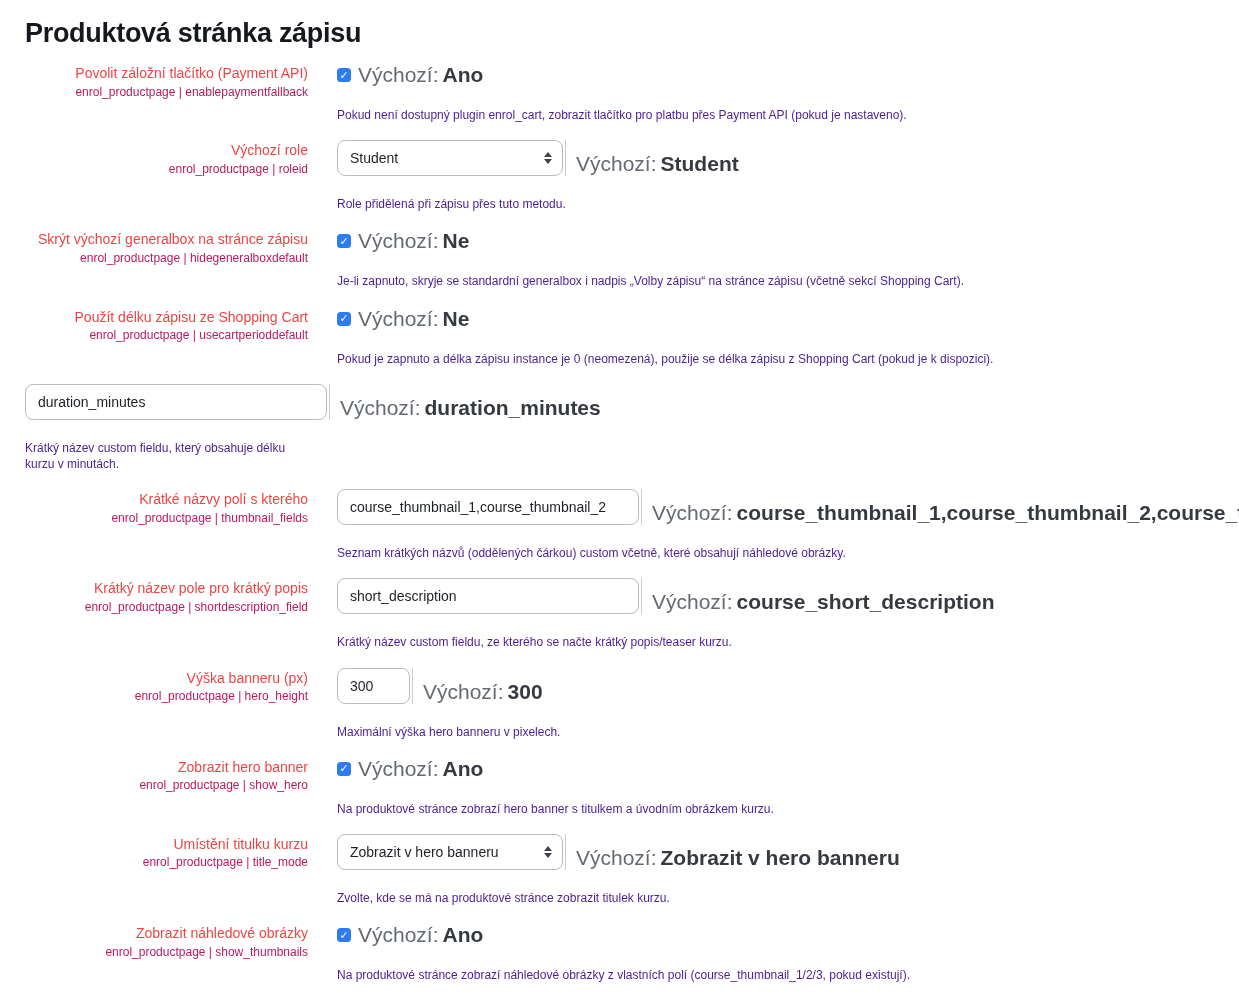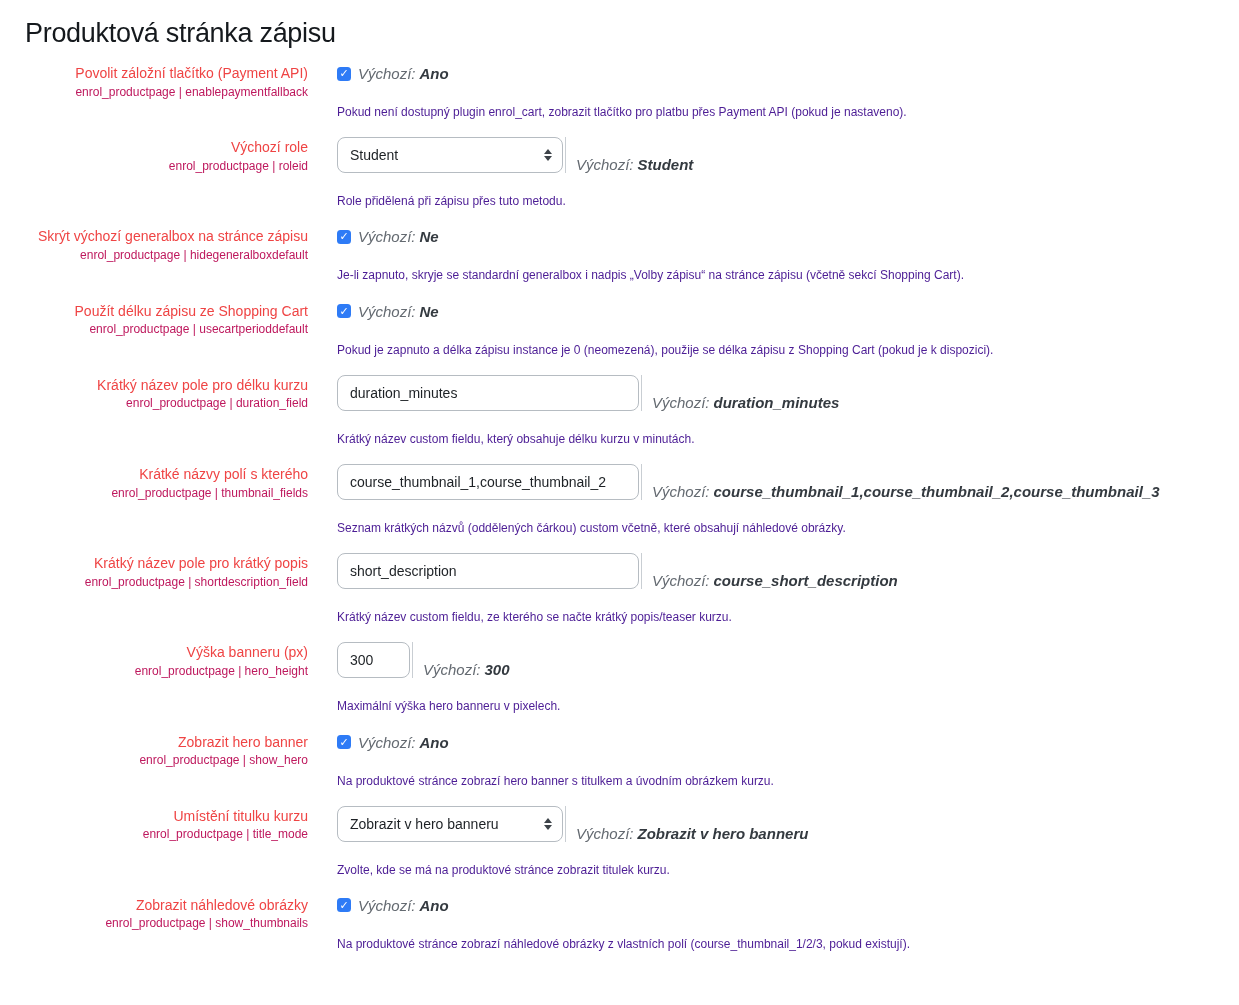--- a/index.html
+++ b/index.html
@@ -5,21 +5,21 @@
   * { box-sizing: border-box; }
   html, body { margin: 0; padding: 0; }
   body {
     width: 1239px; height: 1005px; overflow: hidden;
     background: #ffffff;
     font-family: "Liberation Sans", "DejaVu Sans", sans-serif;
     color: #1d2125;
   }
   .page { padding: 12px 12px 0 25px; }
   .title {
-    font-size: 27px; font-weight: 400; color: #15191d;
+    font-size: 27px; font-weight: 700; color: #15191d;
     margin: 6px 0 14px 0; letter-spacing: -0.3px;
   }
   .row {
     display: grid;
     grid-template-columns: 283px 1fr;
     column-gap: 29px;
     margin-bottom: 17px;
   }
   .label-col { text-align: right; padding-top: 1px; }
   .setting-label { font-size: 14px; line-height: 1.4; color: #ef4444; }
@@ -52,21 +52,21 @@
   .text-input {
     height: 36px; width: 302px; flex: none;
     border: 1px solid #b6bcc2; border-radius: 8px;
     padding: 0 12px; font-size: 14px; color: #1d2125;
     font-family: inherit; background: #fff; outline: none;
   }
   .text-input.sm { width: 73px; }
 
   .divider { width: 1px; height: 36px; background: #c9ced3; margin-left: 2px; flex: none; }
 
-  .default-text { font-size: 15px; color: #646a71; margin-left: 10px; white-space: nowrap; font-style: italic; }
+  .default-text { font-size: 21px; color: #646a71; margin-left: 10px; white-space: nowrap; }
   .cb-row .default-text { margin-left: 0; }
   .default-value { font-weight: 700; color: #343a40; margin-left: 4px; }
 
   .description { margin-top: 20px; font-size: 12px; color: #4c1d95; line-height: 1.35; }
 </style>
 </head>
 <body>
 
 <div class="page">
   <h1 class="title">Produktová stránka zápisu</h1>
@@ -139,24 +139,20 @@
               <span class="check">✓</span>
             </span>
 
         <span class="default-text"><span class="default-prefix">Výchozí:</span><span class="default-value">Ne</span></span>
       </div>
       <div class="description">Pokud je zapnuto a délka zápisu instance je 0 (neomezená), použije se délka zápisu z Shopping Cart (pokud je k dispozici).</div>
     </div>
   </div>
 
   <div class="row">
-    <div class="label-col">
-      <div class="setting-label">Krátký název pole pro délku kurzu</div>
-      <div class="setting-id">enrol_productpage | duration_field</div>
-    </div>
     <div class="content-col">
       <div class="control-line tall">
 
         <input class="text-input" type="text" value="duration_minutes" style="">
         <span class="divider"></span>
         <span class="default-text"><span class="default-prefix">Výchozí:</span><span class="default-value">duration_minutes</span></span>
       </div>
       <div class="description">Krátký název custom fieldu, který obsahuje délku kurzu v minutách.</div>
     </div>
   </div>

